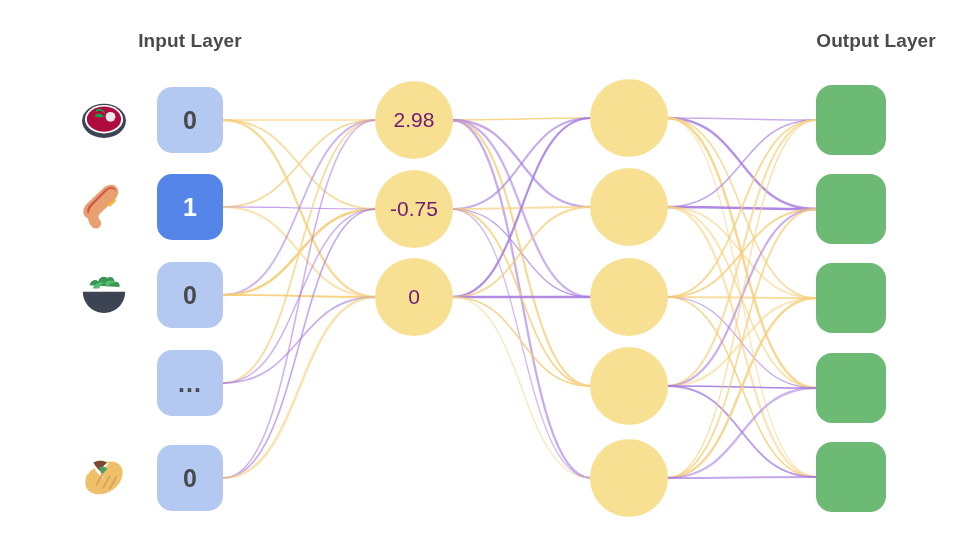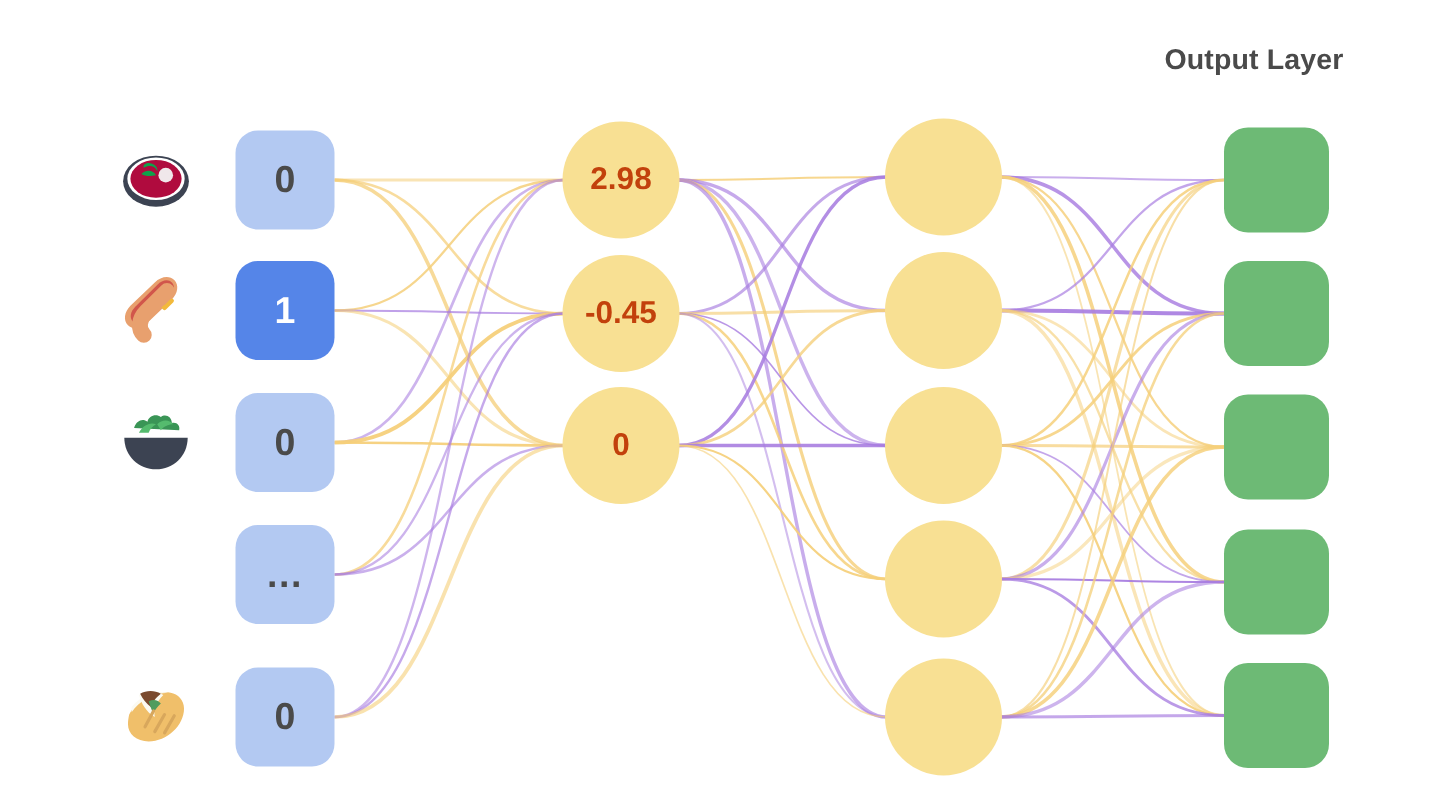--- a/index.html
+++ b/index.html
@@ -29,21 +29,21 @@
     font-weight: bold;
     color: #4a4a4a;
     letter-spacing: 0.1px;
     white-space: nowrap;
     text-align: center;
     transform: translateX(-50%);
     top: 30px;
   }
   #title-input    { left: 190px; }
   #title-embed    { left: 432px; }
-  #title-output   { left: 836px; }
+  #title-output   { left: 876px; }
 
   
   #edges {
     position: absolute;
     left: 0; top: 0;
     width: 960px;
     height: 540px;
     pointer-events: none;
   }
 
@@ -72,23 +72,23 @@
   .input-box.dots {
     font-size: 25px;
     letter-spacing: 1px;
     font-weight: bold;
   }
   .embed-circle {
     width: 78px;
     height: 78px;
     border-radius: 50%;
     background: #f8e093;
-    color: #c2410c;
+    color: #701a75;
     font-size: 21px;
-    font-weight: bold;
+    font-weight: normal;
   }
   .hidden-circle {
     width: 78px;
     height: 78px;
     border-radius: 50%;
     background: #f8e093;
   }
   .output-box {
     width: 70px;
     height: 70px;
@@ -101,20 +101,21 @@
     width: 52px;
     height: 52px;
   }
   .food-icon svg { display: block; width: 52px; height: 52px; }
 </style>
 </head>
 <body>
 
 <div id="diagram">
 
+  <div class="layer-title" id="title-input">Input Layer</div>
   <div class="layer-title" id="title-output">Output Layer</div>
 
   <svg id="edges" viewBox="0 0 960 540" preserveAspectRatio="none" style="z-index: 1;">
       <path d="M223,120 C302.56,120 296.44,120 376,120" stroke="#f5cf7a" stroke-width="1.941184413580247" fill="none" opacity="0.5519637345679013"></path>
       <path d="M223,120 C302.56,120 296.44,209 376,209" stroke="#f5cf7a" stroke-width="1.7648148148148148" fill="none" opacity="0.727872299382716"></path>
       <path d="M223,120 C302.56,120 296.44,297 376,297" stroke="#f5cf7a" stroke-width="2.418306327160494" fill="none" opacity="0.7652391975308642"></path>
       <path d="M223,207 C302.56,207 296.44,120 376,120" stroke="#f5cf7a" stroke-width="1.526658950617284" fill="none" opacity="0.8515644290123456"></path>
       <path d="M223,207 C302.56,207 296.44,209 376,209" stroke="#a87de0" stroke-width="1.2148726851851852" fill="none" opacity="0.7243479938271605"></path>
       <path d="M223,207 C302.56,207 296.44,297 376,297" stroke="#f5cf7a" stroke-width="2.1079475308641977" fill="none" opacity="0.5710898919753087"></path>
       <path d="M223,295 C302.56,295 296.44,120 376,120" stroke="#a87de0" stroke-width="1.830883487654321" fill="none" opacity="0.5792901234567901"></path>
@@ -218,21 +219,21 @@
           <path d="M23 40l7-13M31 44l8-14M39 45l8-14" stroke="#d8a75c" stroke-width="2.6" stroke-linecap="round" fill="none"></path>
         </svg>
       </div>
       <div class="node input-box" style="left: 157px; top: 445px;">
         <span>0</span>
       </div>
       <div class="node embed-circle" style="left: 375px; top: 81px;">
         <span>2.98</span>
       </div>
       <div class="node embed-circle" style="left: 375px; top: 170px;">
-        <span>-0.45</span>
+        <span>-0.75</span>
       </div>
       <div class="node embed-circle" style="left: 375px; top: 258px;">
         <span>0</span>
       </div>
       <div class="node hidden-circle" style="left: 590px; top: 79px;"></div>
       <div class="node hidden-circle" style="left: 590px; top: 168px;"></div>
       <div class="node hidden-circle" style="left: 590px; top: 258px;"></div>
       <div class="node hidden-circle" style="left: 590px; top: 347px;"></div>
       <div class="node hidden-circle" style="left: 590px; top: 439px;"></div>
       <div class="node output-box" style="left: 816px; top: 85px;"></div>

